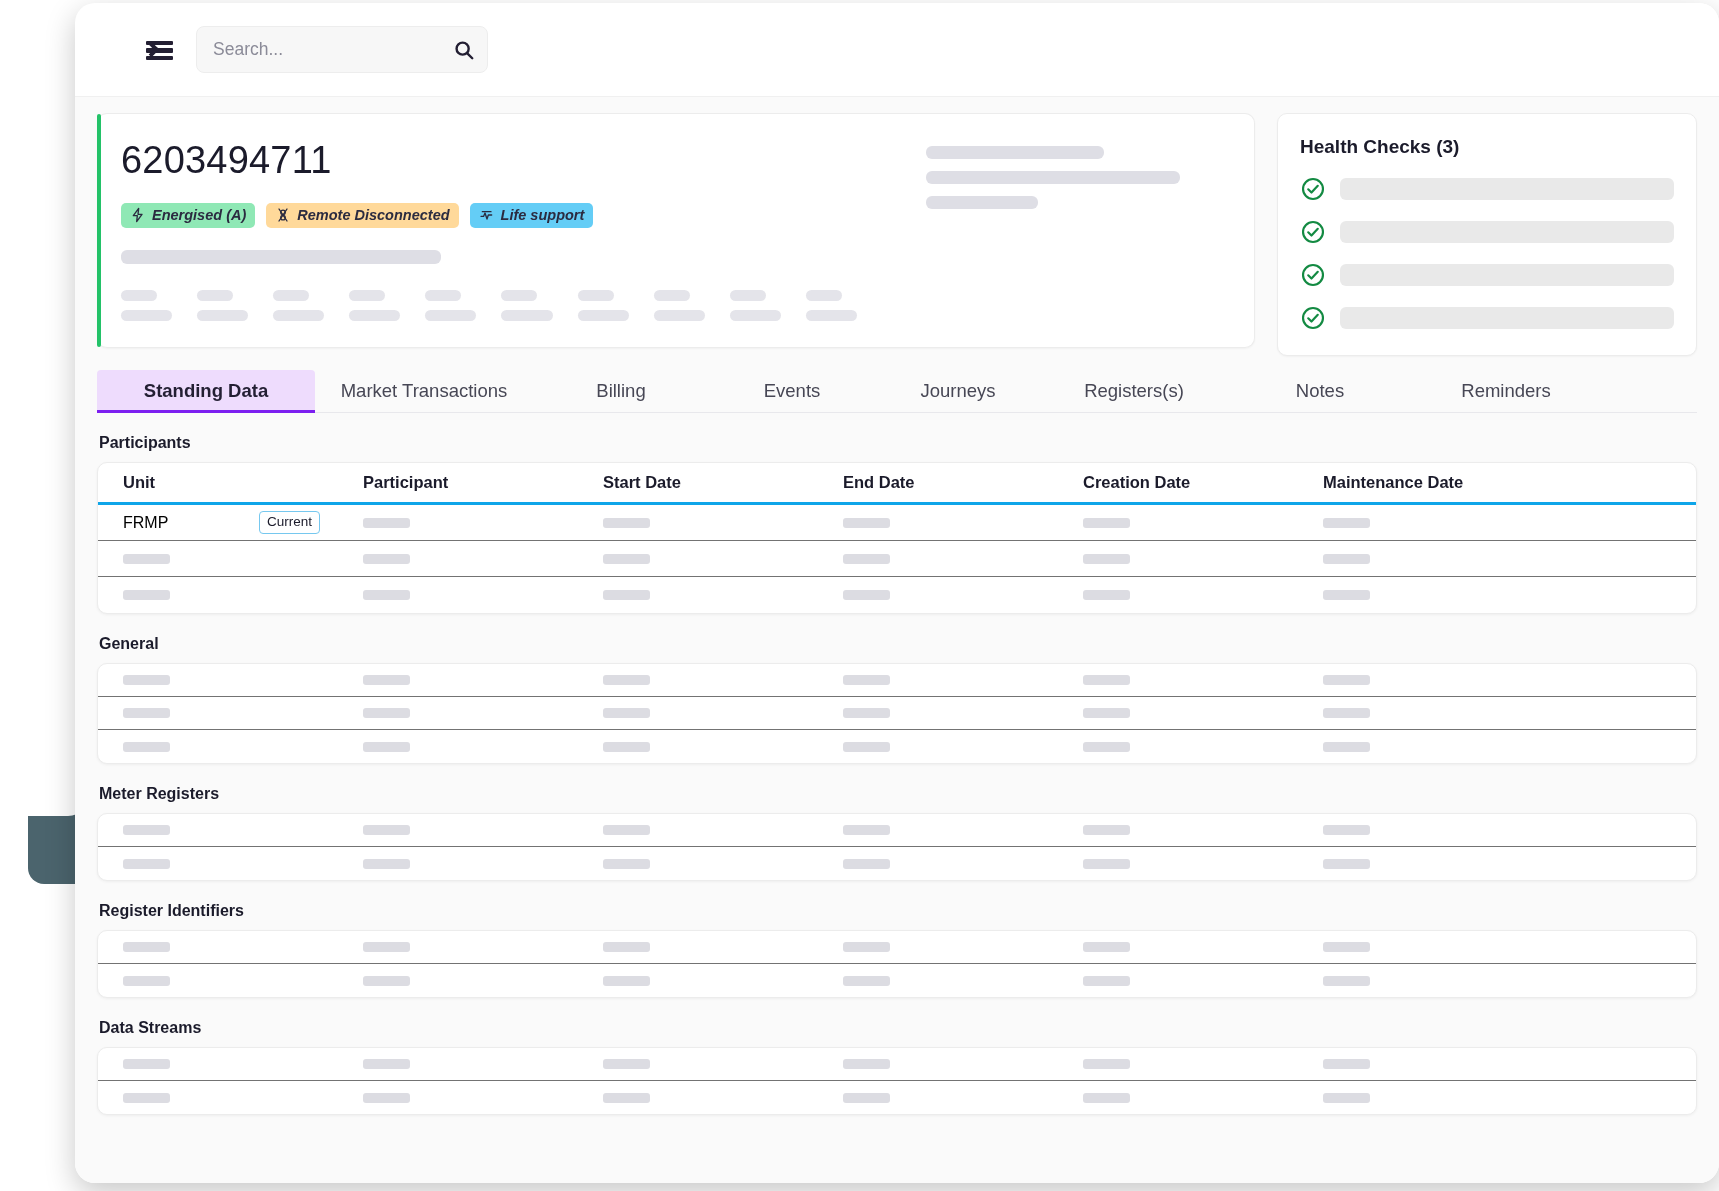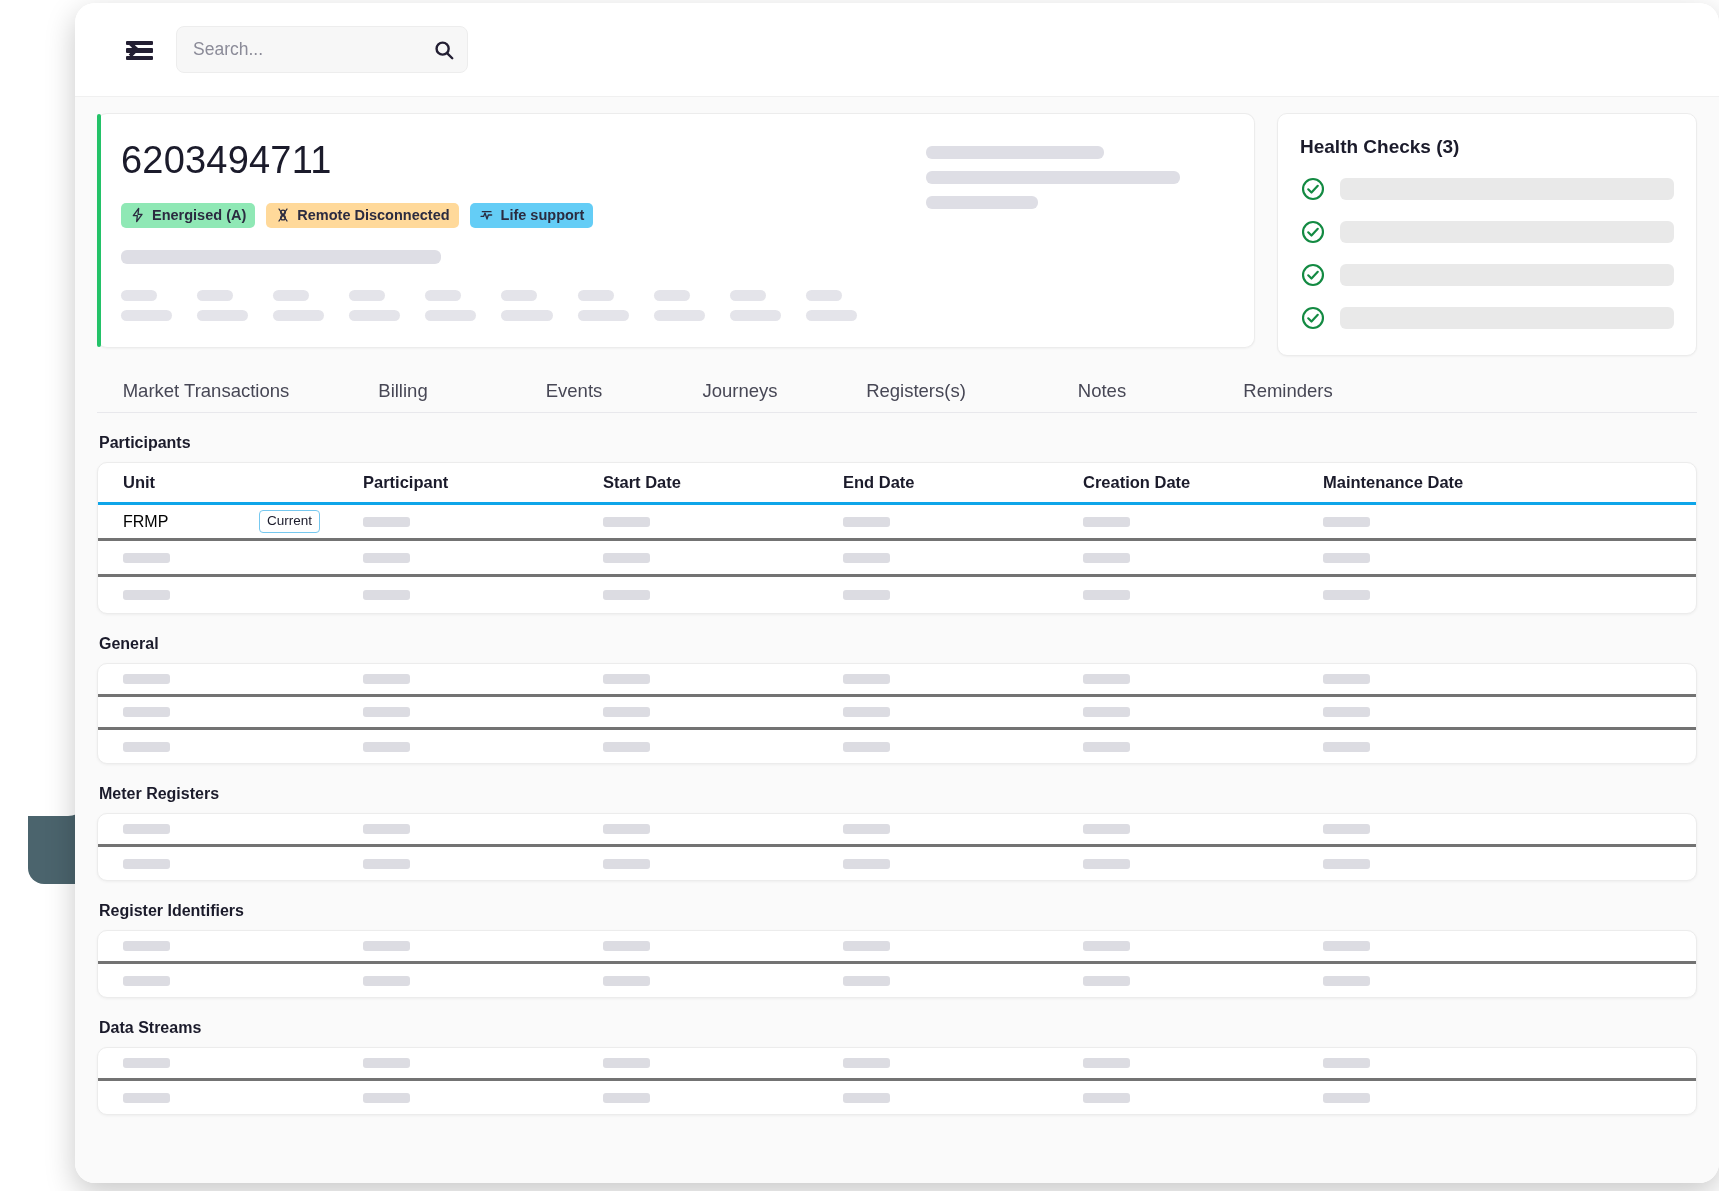--- a/index.html
+++ b/index.html
@@ -48,20 +48,21 @@
   }
 
   
   .topbar {
     position: relative;
     height: 93px;
     background: #ffffff;
     display: flex;
     align-items: center;
     padding-left: 51px;
+    margin-left: 20px;
   }
   .hamburger {
     width: 36px; height: 26px;
     position: relative;
     cursor: pointer;
     flex: 0 0 auto;
     margin-right: 14px;
   }
   .hamburger span {
     position: absolute; left: 0;
@@ -134,21 +135,21 @@
     border-radius: 2px;
   }
   .acct-left { flex: 1 1 auto; min-width: 0; }
   .acct-right { width: 300px; flex: 0 0 auto; padding-top: 6px; }
 
   .acct-title {
     font-size: 38px; font-weight: 400;
     color: #1b1b2b; letter-spacing: 0.2px;
     line-height: 1.1;
   }
-  .badges { display: flex; gap: 11px; margin-top: 21px; }
+  .badges { display: flex; gap: 11px; margin-top: 21px; font-style: italic; }
   .badge {
     display: inline-flex; align-items: center; gap: 6px;
     height: 25px; padding: 0 9px;
     border-radius: 5px;
     font-size: 14.5px; font-weight: 700;
     color: #2b2b40;
     white-space: nowrap;
   }
   .badge svg { display: block; }
   .badge.green { background: #8fe8b5; }
@@ -231,21 +232,21 @@
     overflow: hidden;
   }
   .thead-row, .tbody-row {
     display: flex; align-items: center;
     height: 33px;
   }
   .thead-row {
     height: 42px;
     border-bottom: 3px solid #0ea5e9;
   }
-  .tbody-row { border-bottom: 3px solid #737373; height: 33px; }
+  .tbody-row { border-bottom: 1px solid #737373; height: 33px; }
   .tbody-row:last-child { border-bottom: 0; }
   .tbody-row.tall { height: 36px; }
   .cell {
     padding-left: 25px;
     font-size: 16px; color: #1b1b2b;
     display: flex; align-items: center;
     flex: 0 0 auto;
   }
   .c0 { width: 240px; }
   .c1 { width: 240px; }
@@ -434,20 +435,23 @@
                 <circle cx="12" cy="12" r="9.2"></circle>
                 <path d="M7.6 12.3 l3 3 5.8-6.2"></path>
               </svg>
             </span>
             <span class="health-bar"></span>
           </div>
         </div>
       </div>
 
       <div class="tabs">
+        <div class="tab active" style="width:218px">
+          <span>Standing Data</span>
+        </div>
         <div class="tab" style="width:218px">
           <span>Market Transactions</span>
         </div>
         <div class="tab" style="width:176px">
           <span>Billing</span>
         </div>
         <div class="tab" style="width:166px">
           <span>Events</span>
         </div>
         <div class="tab" style="width:166px">

